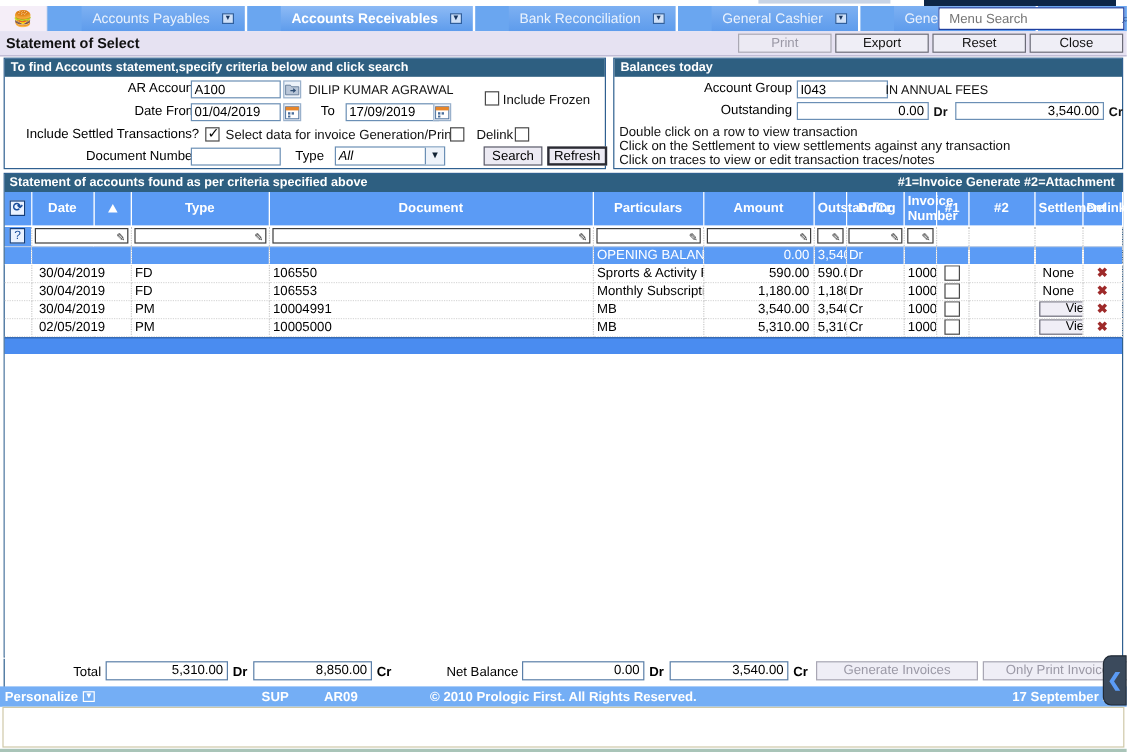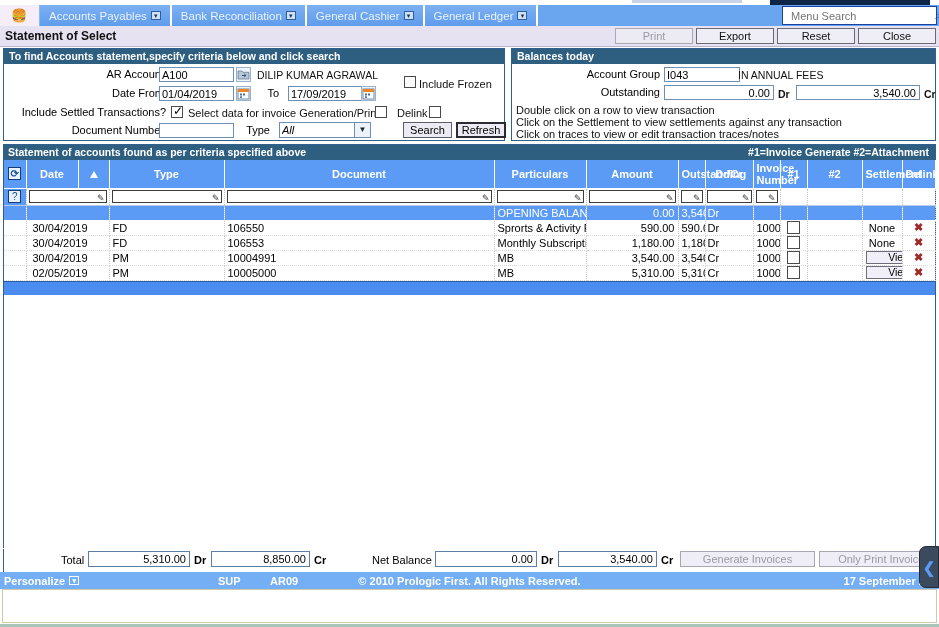--- a/index.html
+++ b/index.html
@@ -24,27 +24,28 @@
     position: absolute; top: 5px; left: 0; width: 939px; height: 21px;
     background: #6aa6f0;
     display: flex; align-items: stretch;
   }
   .logo-btn {
     width: 40px; background: #f5eef8; border-right: 1px solid #8fb8ec;
     display:flex; align-items:center; justify-content:center;
   }
   .logo-glyph { font-size: 13px; line-height:1; }
   .mtab {
-    display:flex; align-items:center; gap:4px;
+    display:flex; align-items:center; gap:10px;
     padding: 0 9px;
     color: #eaf2fd; font-size: 11.5px;
     border-right: 2px solid #ffffff;
     background: linear-gradient(#7db0f2, #5e9cec);
     white-space: nowrap;
     cursor: default;
+    margin-left: 28px;
   }
   .mtab.active { color:#ffffff; font-weight:600; background: linear-gradient(#8dbaf5, #5e9cec); }
   .mtab .caret {
     display:inline-block; width:10px; height:9px; line-height:8px; text-align:center;
     border:1px solid #2f5f9e; background:#cfe0f7; color:#17345e; font-size:7px;
   }
   .menu-spacer { flex:1; background:#6aa6f0; }
   .menusearch-wrap {
     position:absolute; right:2px; top:1px; width:155px; height:19px;
     background:#ffffff; border:1px solid #1d3fa0;
@@ -201,20 +202,24 @@
     <div class="ts-gray"></div>
     <div class="ts-dark"></div>
   </div>
 
   <div class="menubar">
     <div class="logo-btn">
       <span class="logo-glyph">🍔</span>
     </div>
     <div class="mtab">
       <span>Accounts Payables</span>
+      <span class="caret">▾</span>
+    </div>
+    <div class="mtab active">
+      <span>Accounts Receivables</span>
       <span class="caret">▾</span>
     </div>
     <div class="mtab">
       <span>Bank Reconciliation</span>
       <span class="caret">▾</span>
     </div>
     <div class="mtab">
       <span>General Cashier</span>
       <span class="caret">▾</span>
     </div>

